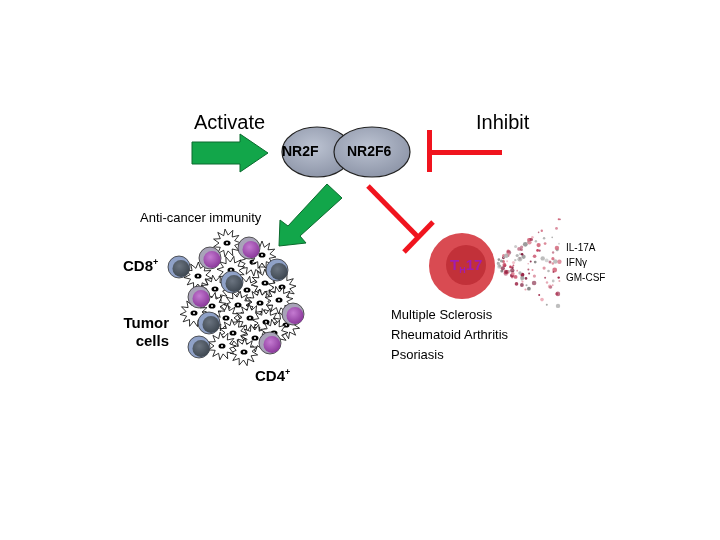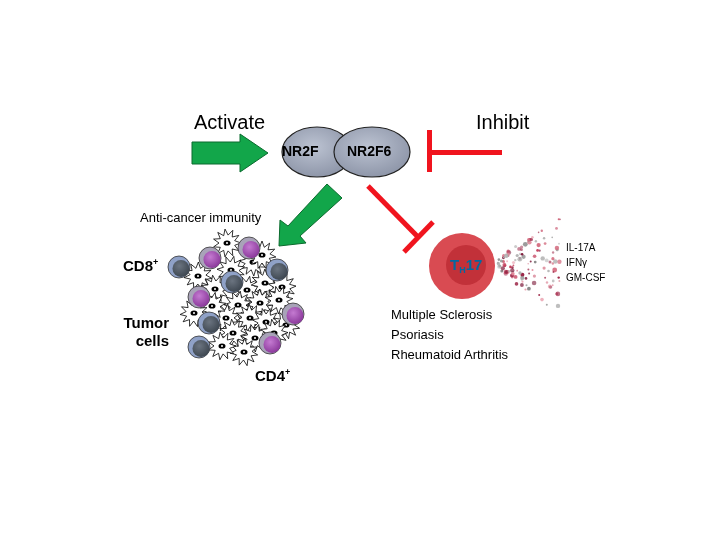--- a/index.html
+++ b/index.html
@@ -301,25 +301,25 @@
 
 <div class="lbl bold" style="left:123px; top:257px;"><span>CD8</span><sup>+</sup></div>
 
 <div class="lbl bold" style="left:121px; top:314px; line-height:18px; text-align:right; width:48px;">
   <div>Tumor</div>
   <div>cells</div>
 </div>
 
 <div class="lbl bold" style="left:255px; top:367px;"><span>CD4</span><sup>+</sup></div>
 
-<div class="lbl" style="left:450px; top:256px; color:#0369a1; font-weight:bold; font-size:15px;"><span>T</span><span style="font-size:9px; vertical-align:-3px;">H</span><span>17</span></div>
+<div class="lbl" style="left:450px; top:256px; color:#a21caf; font-weight:bold; font-size:15px;"><span>T</span><span style="font-size:9px; vertical-align:-3px;">H</span><span>17</span></div>
 
 <div class="lbl cyt" style="left:566px; top:240px;">
   <div>IL-17A</div>
   <div>IFNγ</div>
   <div>GM-CSF</div>
 </div>
 
 <div class="lbl dis" style="left:391px; top:305px; width:140px;">
   <div>Multiple Sclerosis</div>
+  <div>Rheumatoid Arthritis</div>
   <div>Psoriasis</div>
-  <div>Rheumatoid Arthritis</div>
 </div>
 
 </body></html>

